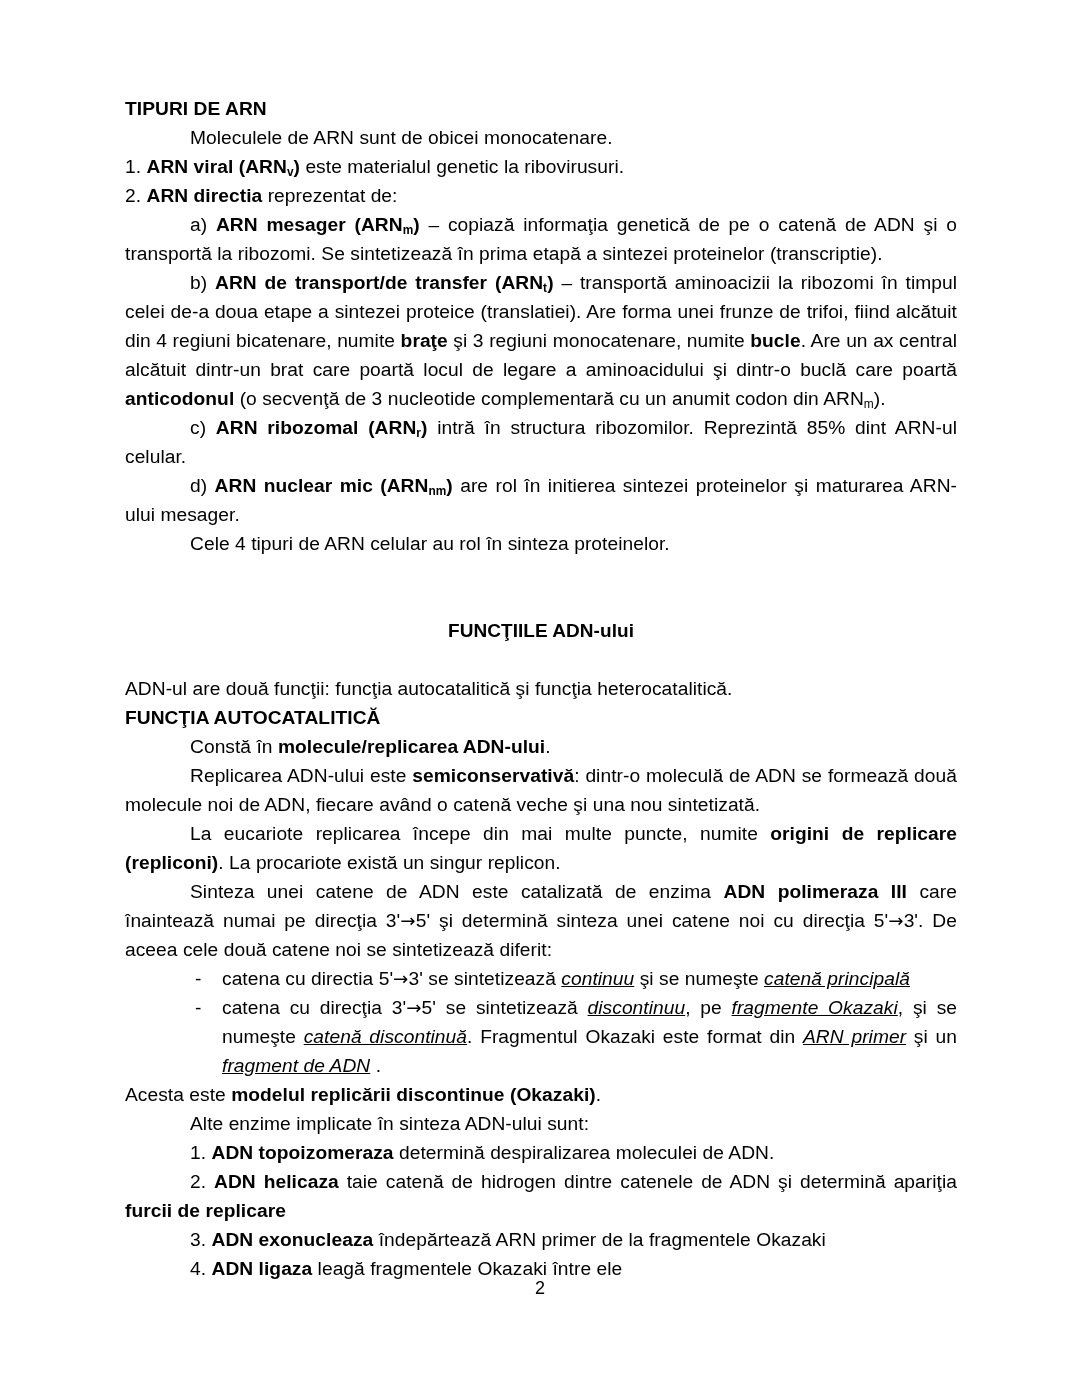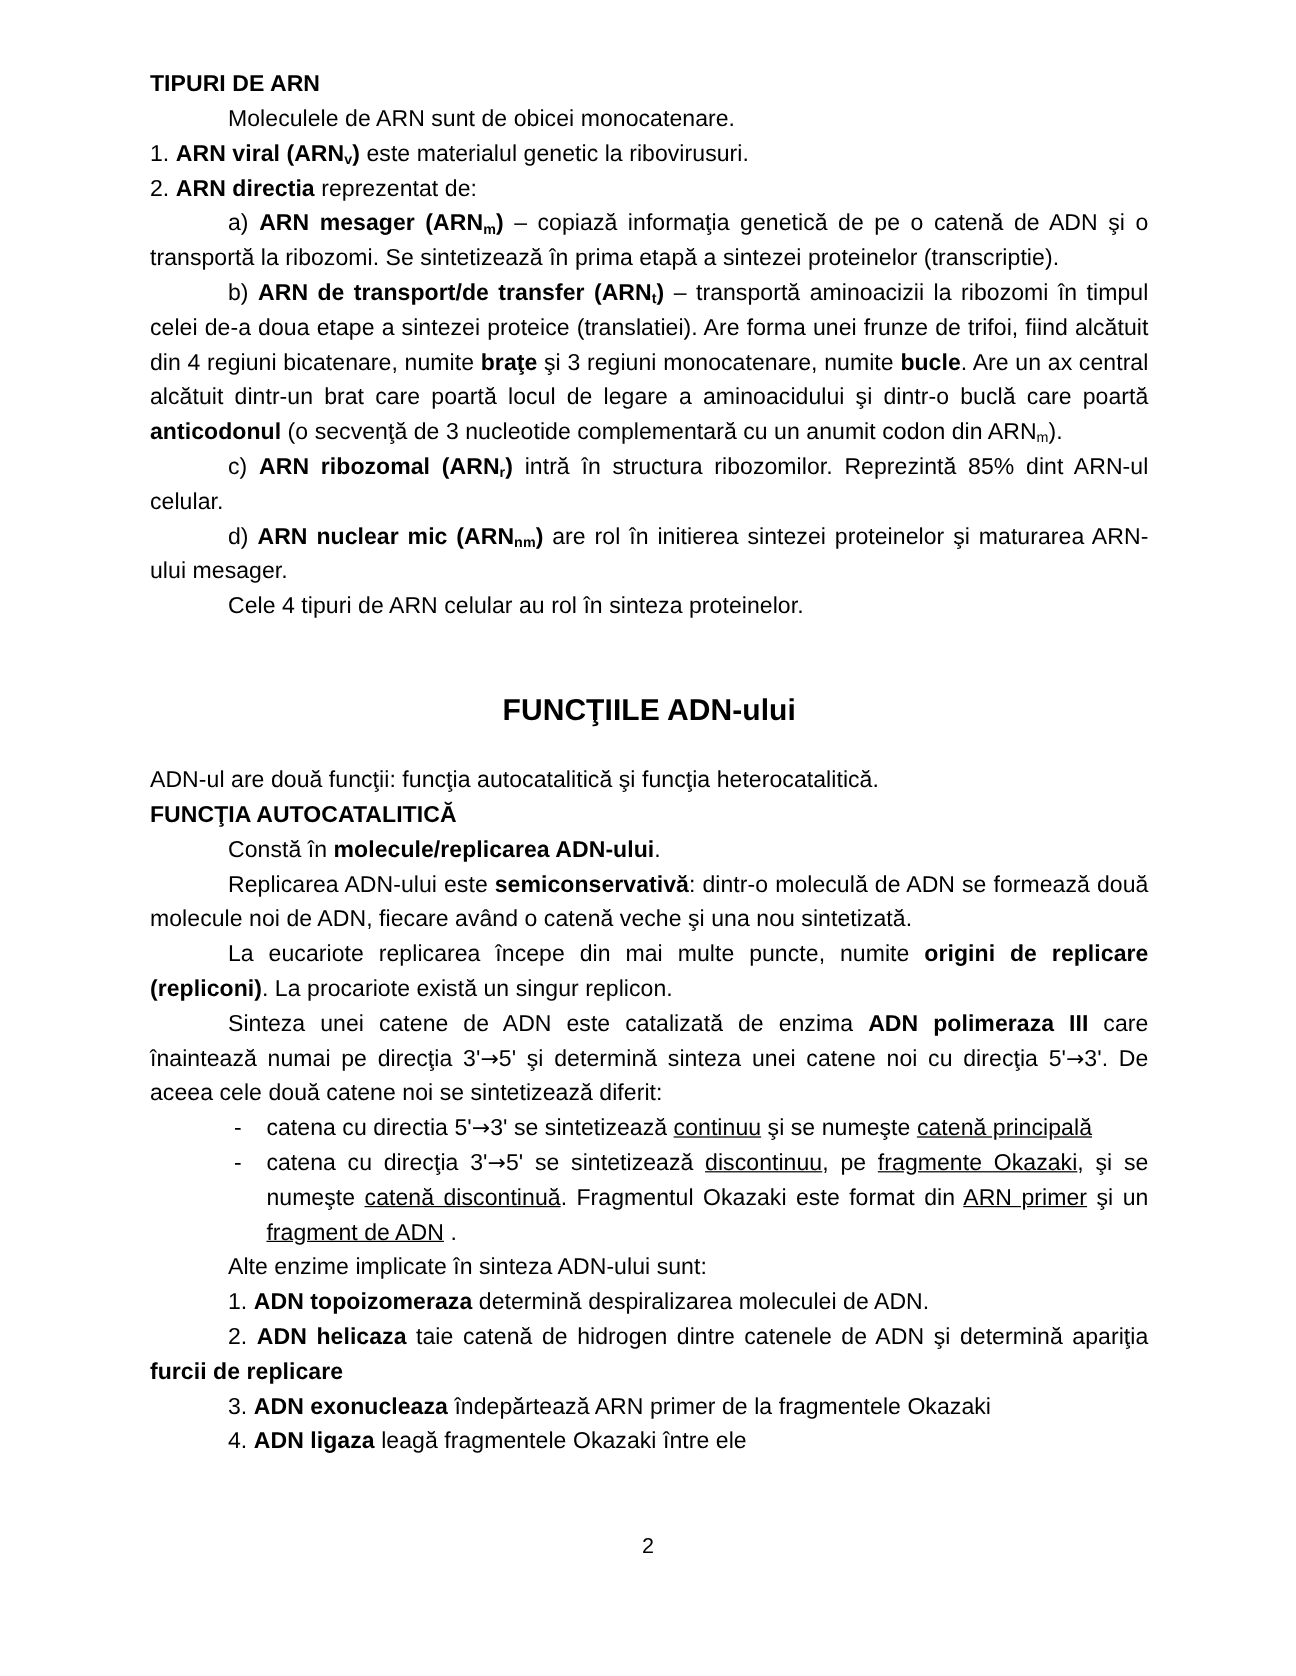--- a/index.html
+++ b/index.html
@@ -13,52 +13,53 @@
     height: 1397px;
     font-family: "Liberation Sans", sans-serif;
     color: #000000;
     -webkit-font-smoothing: antialiased;
   }
   .page {
     position: relative;
     width: 1080px;
     height: 1397px;
     box-sizing: border-box;
-    padding: 56px 123px 0 125px;
+    padding: 94px 123px 0 125px;
   }
   .doc {
     width: 832px;
     font-size: 19.2px;
     line-height: 29px;
     text-align: justify;
     text-justify: inter-word;
     letter-spacing: 0.05px;
   }
   .h-left {
     font-weight: bold;
     text-align: left;
   }
   .h-center {
     font-weight: bold;
-    font-size: 25px;
+    font-size: 19px;
     text-align: center;
   }
   p {
     margin: 0;
   }
   .indent {
     text-indent: 65px;
   }
   .flush {
     text-indent: 0;
   }
   .spacer-lg { height: 58px; }
   .spacer-md { height: 29px; }
   b, strong { font-weight: bold; }
   .ul-it {
+    font-style: italic;
     text-decoration: underline;
   }
   sub {
     font-size: 0.62em;
     vertical-align: -0.22em;
     line-height: 0;
   }
   .arrow {
     font-family: "DejaVu Sans", sans-serif;
     font-size: 0.95em;
@@ -127,20 +128,21 @@
 
     <p class="indent"><span>La eucariote replicarea începe din mai multe puncte, numite </span><b>origini de replicare (repliconi)</b><span>. La procariote există un singur replicon.</span></p>
 
     <p class="indent"><span>Sinteza unei catene de ADN este catalizată de enzima </span><b>ADN polimeraza III</b><span> care înaintează numai pe direcţia 3'</span><span class="arrow">→</span><span>5' şi determină sinteza unei catene noi cu direcţia 5'</span><span class="arrow">→</span><span>3'. De aceea cele două catene noi se sintetizează diferit:</span></p>
 
     <ul class="bullets">
       <li><span class="dash">-</span><span>catena cu directia 5'</span><span class="arrow">→</span><span>3' se sintetizează </span><span class="ul-it">continuu</span><span> şi se numeşte </span><span class="ul-it">catenă principală</span></li>
       <li><span class="dash">-</span><span>catena cu direcţia 3'</span><span class="arrow">→</span><span>5' se sintetizează </span><span class="ul-it">discontinuu</span><span>, pe </span><span class="ul-it">fragmente Okazaki</span><span>, şi se numeşte </span><span class="ul-it">catenă discontinuă</span><span>. Fragmentul Okazaki este format din </span><span class="ul-it">ARN primer</span><span> şi un </span><span class="ul-it">fragment de ADN</span><span> .</span></li>
     </ul>
 
+    <p class="flush"><span>Acesta este </span><b>modelul replicării discontinue (Okazaki)</b><span>.</span></p>
 
     <p class="indent"><span>Alte enzime implicate în sinteza ADN-ului sunt:</span></p>
 
     <p class="indent"><span>1.</span> <b>ADN topoizomeraza</b><span> determină despiralizarea moleculei de ADN.</span></p>
 
     <p class="indent"><span>2.</span> <b>ADN helicaza</b><span> taie catenă de hidrogen dintre catenele de ADN şi determină apariţia </span><b>furcii de replicare</b></p>
 
     <p class="indent"><span>3.</span> <b>ADN exonucleaza</b><span> îndepărtează ARN primer de la fragmentele Okazaki</span></p>
 
     <p class="indent"><span>4.</span> <b>ADN ligaza</b><span> leagă fragmentele Okazaki între ele</span></p>

